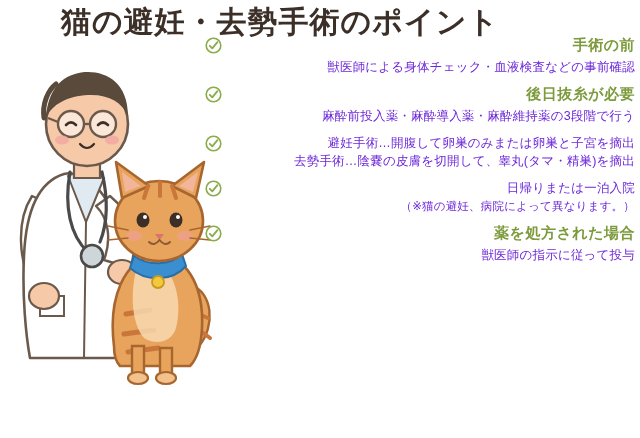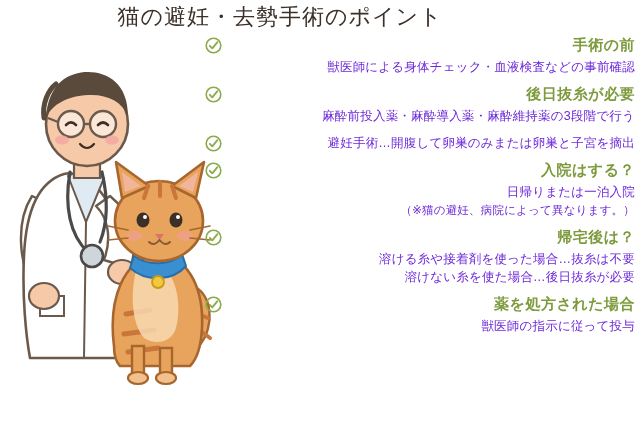--- a/index.html
+++ b/index.html
@@ -19,22 +19,22 @@
     position: relative;
     width: 640px;
     height: 438px;
   }
   .title {
     position: absolute;
     left: 0;
     top: 2px;
     width: 560px;
     text-align: center;
-    font-size: 22px;
-    font-weight: normal;
+    font-size: 30px;
+    font-weight: bold;
     color: #3b2f28;
     letter-spacing: 1px;
   }
   
   .illo {
     position: absolute;
     left: 4px;
     top: 46px;
     width: 215px;
     height: 392px;
@@ -202,45 +202,34 @@
     </div>
 
     <div class="item">
       <span class="check-icon">
         <svg width="17" height="17" viewBox="0 0 17 17" xmlns="http://www.w3.org/2000/svg">
           <circle cx="8.5" cy="8.5" r="7.3" fill="none" stroke="#8aab4a" stroke-width="1.6"></circle>
           <path d="M4.8 8.8 L7.3 11.3 L12.4 5.2" fill="none" stroke="#8aab4a" stroke-width="1.8" stroke-linecap="round" stroke-linejoin="round"></path>
         </svg>
       </span>
       <div class="line">避妊手術…開腹して卵巣のみまたは卵巣と子宮を摘出</div>
-    </div>
-
-    <div class="item">
-      <span class="check-icon">
-        <svg width="17" height="17" viewBox="0 0 17 17" xmlns="http://www.w3.org/2000/svg">
-          <circle cx="8.5" cy="8.5" r="7.3" fill="none" stroke="#8aab4a" stroke-width="1.6"></circle>
-          <path d="M4.8 8.8 L7.3 11.3 L12.4 5.2" fill="none" stroke="#8aab4a" stroke-width="1.8" stroke-linecap="round" stroke-linejoin="round"></path>
-        </svg>
-      </span>
-      <div class="heading">入院はする？</div>
+      <div class="line">去勢手術…陰嚢の皮膚を切開して、睾丸(タマ・精巣)を摘出</div>
+    </div>
+
+    <div class="item">
+      <span class="check-icon">
+        <svg width="17" height="17" viewBox="0 0 17 17" xmlns="http://www.w3.org/2000/svg">
+          <circle cx="8.5" cy="8.5" r="7.3" fill="none" stroke="#8aab4a" stroke-width="1.6"></circle>
+          <path d="M4.8 8.8 L7.3 11.3 L12.4 5.2" fill="none" stroke="#8aab4a" stroke-width="1.8" stroke-linecap="round" stroke-linejoin="round"></path>
+        </svg>
+      </span>
       <div class="line">日帰りまたは一泊入院</div>
       <div class="line small">（※猫の避妊、病院によって異なります。）</div>
     </div>
 
-    <div class="item">
-      <span class="check-icon">
-        <svg width="17" height="17" viewBox="0 0 17 17" xmlns="http://www.w3.org/2000/svg">
-          <circle cx="8.5" cy="8.5" r="7.3" fill="none" stroke="#8aab4a" stroke-width="1.6"></circle>
-          <path d="M4.8 8.8 L7.3 11.3 L12.4 5.2" fill="none" stroke="#8aab4a" stroke-width="1.8" stroke-linecap="round" stroke-linejoin="round"></path>
-        </svg>
-      </span>
-      <div class="heading">帰宅後は？</div>
-      <div class="line">溶ける糸や接着剤を使った場合…抜糸は不要</div>
-      <div class="line">溶けない糸を使た場合…後日抜糸が必要</div>
-    </div>
 
     <div class="item">
       <span class="check-icon">
         <svg width="17" height="17" viewBox="0 0 17 17" xmlns="http://www.w3.org/2000/svg">
           <circle cx="8.5" cy="8.5" r="7.3" fill="none" stroke="#8aab4a" stroke-width="1.6"></circle>
           <path d="M4.8 8.8 L7.3 11.3 L12.4 5.2" fill="none" stroke="#8aab4a" stroke-width="1.8" stroke-linecap="round" stroke-linejoin="round"></path>
         </svg>
       </span>
       <div class="heading">薬を処方された場合</div>
       <div class="line">獣医師の指示に従って投与</div>

